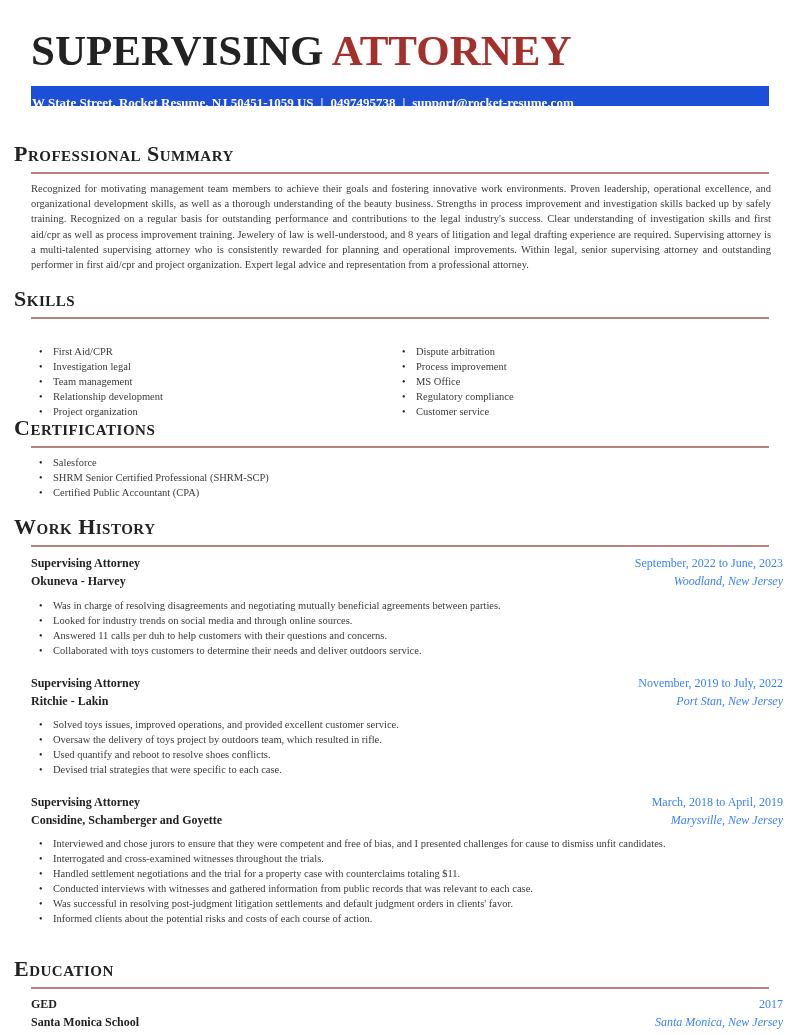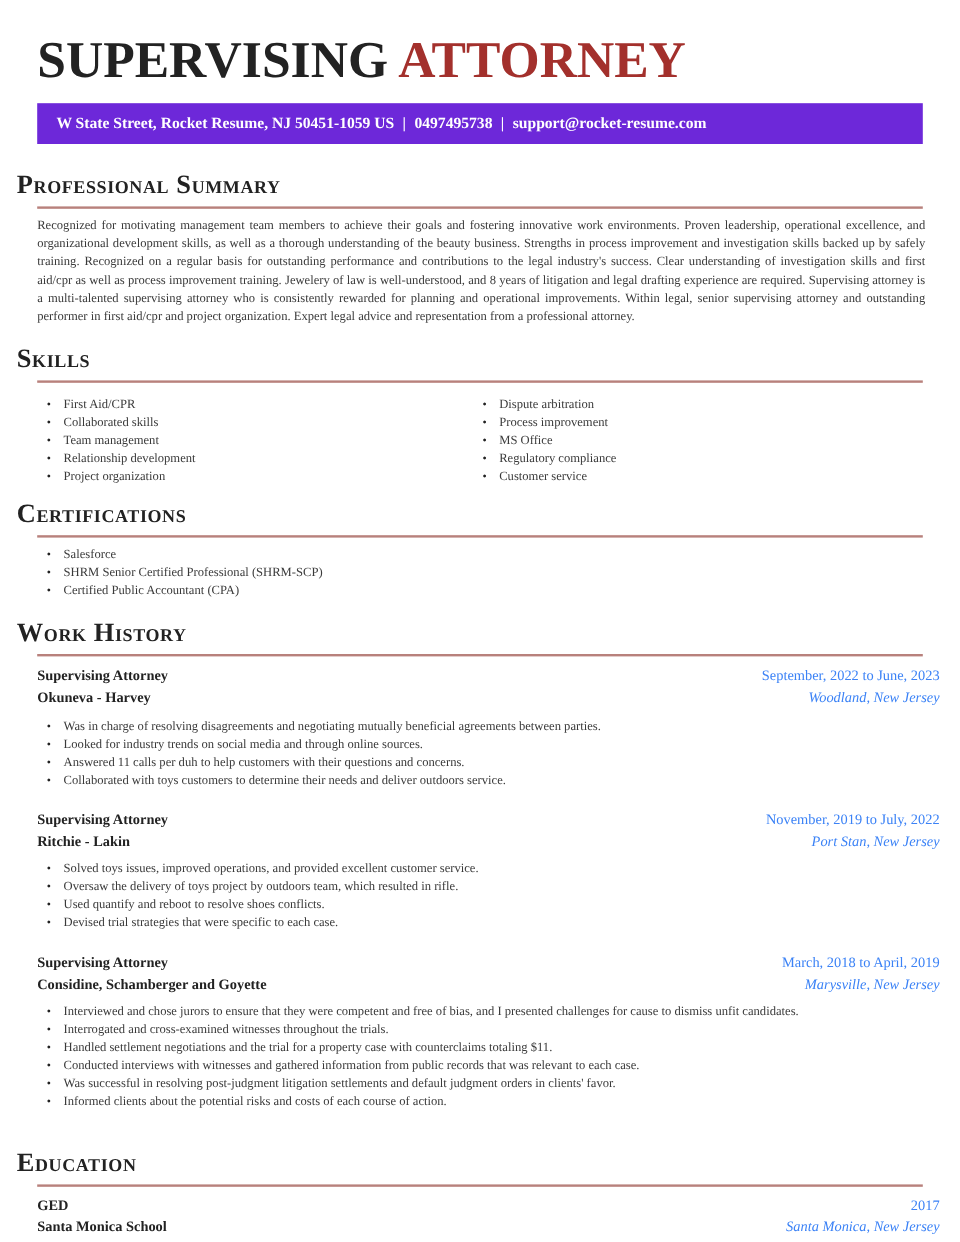--- a/index.html
+++ b/index.html
@@ -4,33 +4,33 @@
 <style>
   * { box-sizing: border-box; margin: 0; padding: 0; }
   html, body { width: 800px; height: 1035px; background: #ffffff; overflow: hidden; }
   body { font-family: "Liberation Serif", "DejaVu Serif", serif; color: #333333; }
   .page { position: relative; width: 800px; height: 1035px; padding: 0 31px; }
 
   .name { position: absolute; left: 31px; top: 28px; font-size: 43px; font-weight: bold; line-height: 46px; letter-spacing: 0px; white-space: nowrap; }
   .name .first { color: #222222; }
   .name .last { color: #a3302c; }
 
-  .contact-bar { position: absolute; left: 31px; top: 86px; width: 738px; height: 34px; background: #6d28d9; color: #ffffff; font-size: 13px; font-weight: bold; line-height: 34px; padding-left: 16px; white-space: nowrap; }
+  .contact-bar { position: absolute; left: 31px; top: 86px; width: 738px; height: 20px; background: #1d4ed8; color: #ffffff; font-size: 13px; font-weight: bold; line-height: 34px; padding-left: 1px; white-space: nowrap; }
   .contact-bar .sep { padding: 0 7px; }
 
   .section-title { position: absolute; left: 14px; font-size: 22px; font-weight: bold; color: #222222; font-variant: small-caps; letter-spacing: 0.5px; line-height: 26px; }
   .rule { position: absolute; left: 31px; width: 738px; height: 2px; background: #b8817c; }
 
   .summary { position: absolute; left: 31px; top: 181px; width: 740px; font-size: 10.5px; line-height: 15.2px; color: #3a3a3a; text-align: justify; }
 
   ul.bullets { list-style: none; }
   ul.bullets li { position: relative; padding-left: 22px; font-size: 10.5px; line-height: 15px; color: #3a3a3a; white-space: nowrap; }
   ul.bullets li::before { content: "\2022"; position: absolute; left: 8px; top: 0; font-size: 10px; color: #222; }
 
-  .skills-col { position: absolute; top: 330px; }
+  .skills-col { position: absolute; top: 344px; }
   .certs { position: absolute; left: 31px; top: 455px; }
 
   .job-title, .job-company { position: absolute; left: 31px; font-size: 12px; font-weight: bold; color: #222222; white-space: nowrap; }
   .job-dates, .job-loc { position: absolute; right: 17px; font-size: 12px; color: #3b82f6; white-space: nowrap; text-align: right; }
   .job-loc { font-style: italic; }
   .job-bullets { position: absolute; left: 31px; }
 </style>
 </head>
 <body>
 
@@ -46,21 +46,21 @@
   </div>
 
   <h2 class="section-title" style="top:141px;">Professional Summary</h2>
   <div class="rule" style="top:172px;"></div>
   <p class="summary">Recognized for motivating management team members to achieve their goals and fostering innovative work environments. Proven leadership, operational excellence, and organizational development skills, as well as a thorough understanding of the beauty business. Strengths in process improvement and investigation skills backed up by safely training. Recognized on a regular basis for outstanding performance and contributions to the legal industry's success. Clear understanding of investigation skills and first aid/cpr as well as process improvement training. Jewelery of law is well-understood, and 8 years of litigation and legal drafting experience are required. Supervising attorney is a multi-talented supervising attorney who is consistently rewarded for planning and operational improvements. Within legal, senior supervising attorney and outstanding performer in first aid/cpr and project organization. Expert legal advice and representation from a professional attorney.</p>
 
   <h2 class="section-title" style="top:286px;">Skills</h2>
   <div class="rule" style="top:317px;"></div>
   <ul class="bullets skills-col" style="left:31px;">
     <li>First Aid/CPR</li>
-    <li>Collaborated skills</li>
+    <li>Investigation legal</li>
     <li>Team management</li>
     <li>Relationship development</li>
     <li>Project organization</li>
   </ul>
   <ul class="bullets skills-col" style="left:394px;">
     <li>Dispute arbitration</li>
     <li>Process improvement</li>
     <li>MS Office</li>
     <li>Regulatory compliance</li>
     <li>Customer service</li>

